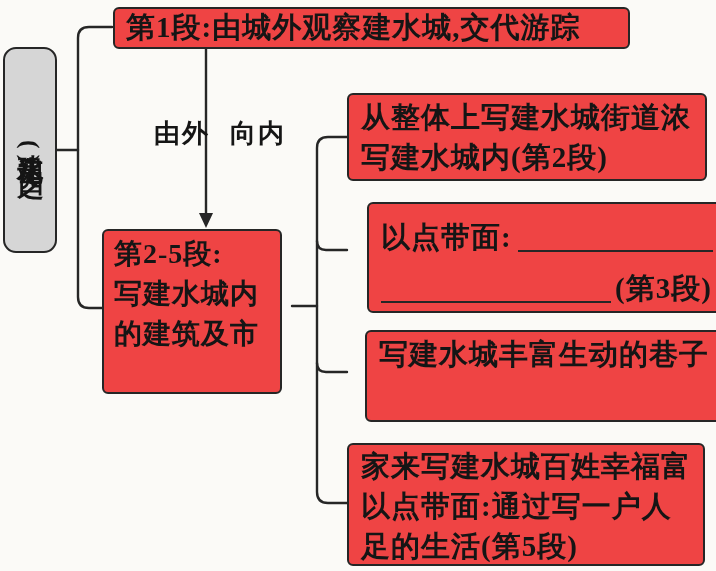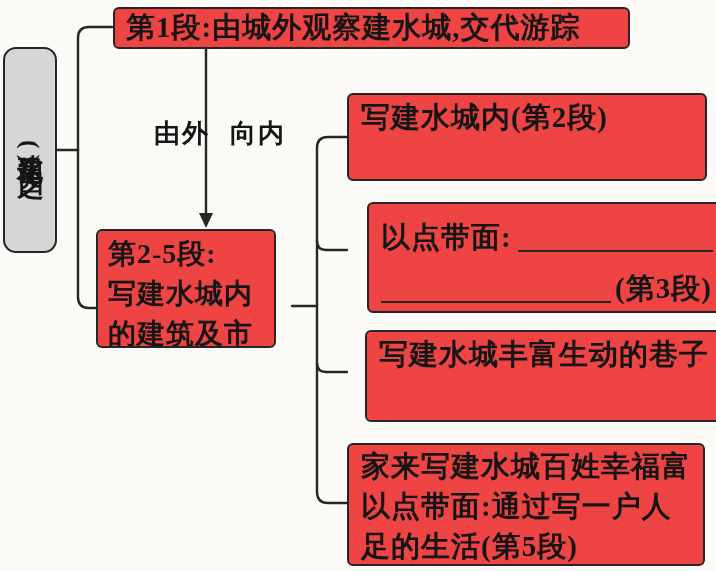--- a/index.html
+++ b/index.html
@@ -24,21 +24,21 @@
   .vtext {
     writing-mode:vertical-rl; text-orientation:mixed;
     font-size:26px; line-height:1; letter-spacing:2px; white-space:nowrap;
   }
   .top-node {
     left:113px; top:7px; width:517px; height:42px;
     display:flex; align-items:center; padding:0 11px;
     font-size:29px; letter-spacing:1px; white-space:nowrap;
   }
   .mid-node {
-    left:96px; top:229px; width:180px; height:119px;
+    left:102px; top:229px; width:180px; height:165px;
     padding:3px 10px 0; font-size:28px; line-height:40px; letter-spacing:1px;
   }
   .rbox { left:347px; width:360px; padding:2px 12px 0; font-size:29px; letter-spacing:1px; }
   .rbox .ln { line-height:40px; white-space:nowrap; }
   .mid-node .ln { white-space:nowrap; }
   .box1 { top:93px;  height:88px; }
   .box2 { top:202px; height:111px; padding-top:4px;margin-left:20px; }
   .box3 { top:330px; height:92px;margin-left:18px; }
   .box4 { top:443px; height:123px; width:358px; padding-top:1px; }
   .fill-line { display:flex; align-items:flex-end; height:51px; }
@@ -82,20 +82,21 @@
   <div class="arrow-label label-outer">由外</div>
   <div class="arrow-label label-inner">向内</div>
 
   <div class="node mid-node">
     <div class="ln">第2-5段:</div>
     <div class="ln">写建水城内</div>
     <div class="ln">的建筑及市</div>
   </div>
 
   <div class="node rbox box1">
+    <div class="ln">从整体上写建水城街道浓</div>
     <div class="ln">写建水城内(第2段)</div>
   </div>
 
   <div class="node rbox box2">
     <div class="fill-line">
       <span class="txt">以点带面:</span>
       <span class="blank grow"></span>
     </div>
     <div class="fill-line">
       <span class="blank fixed"></span>

